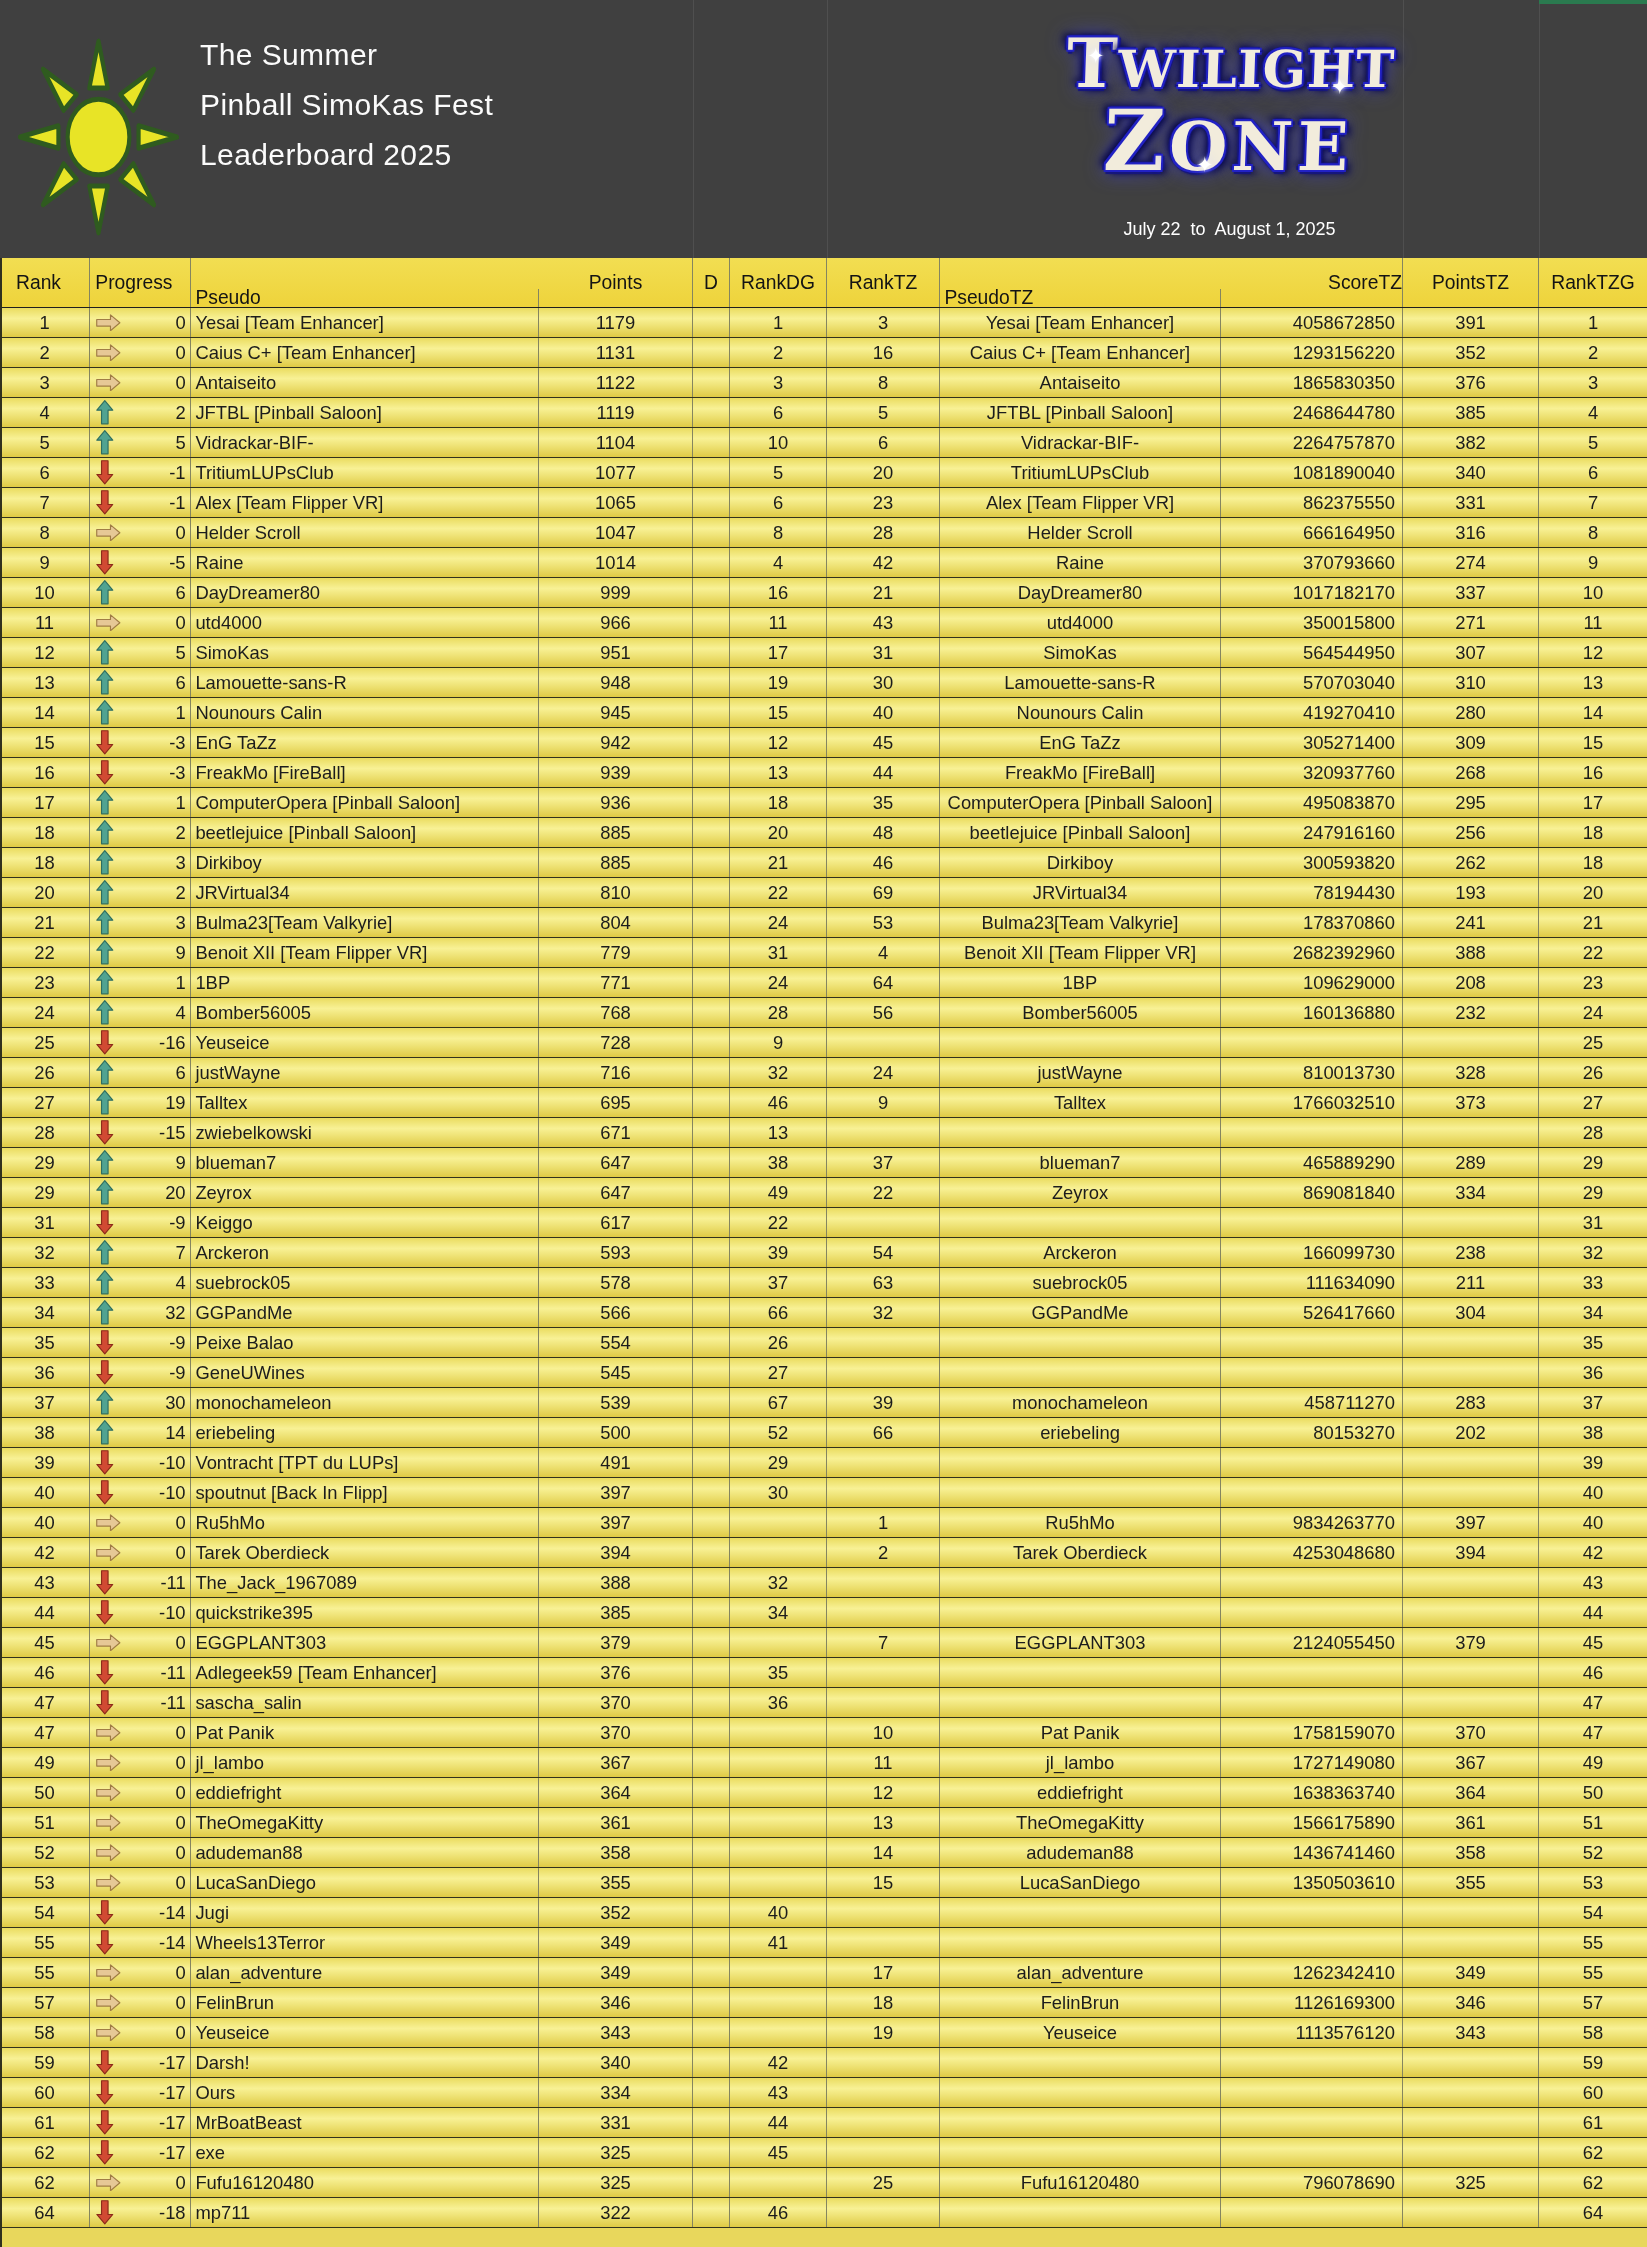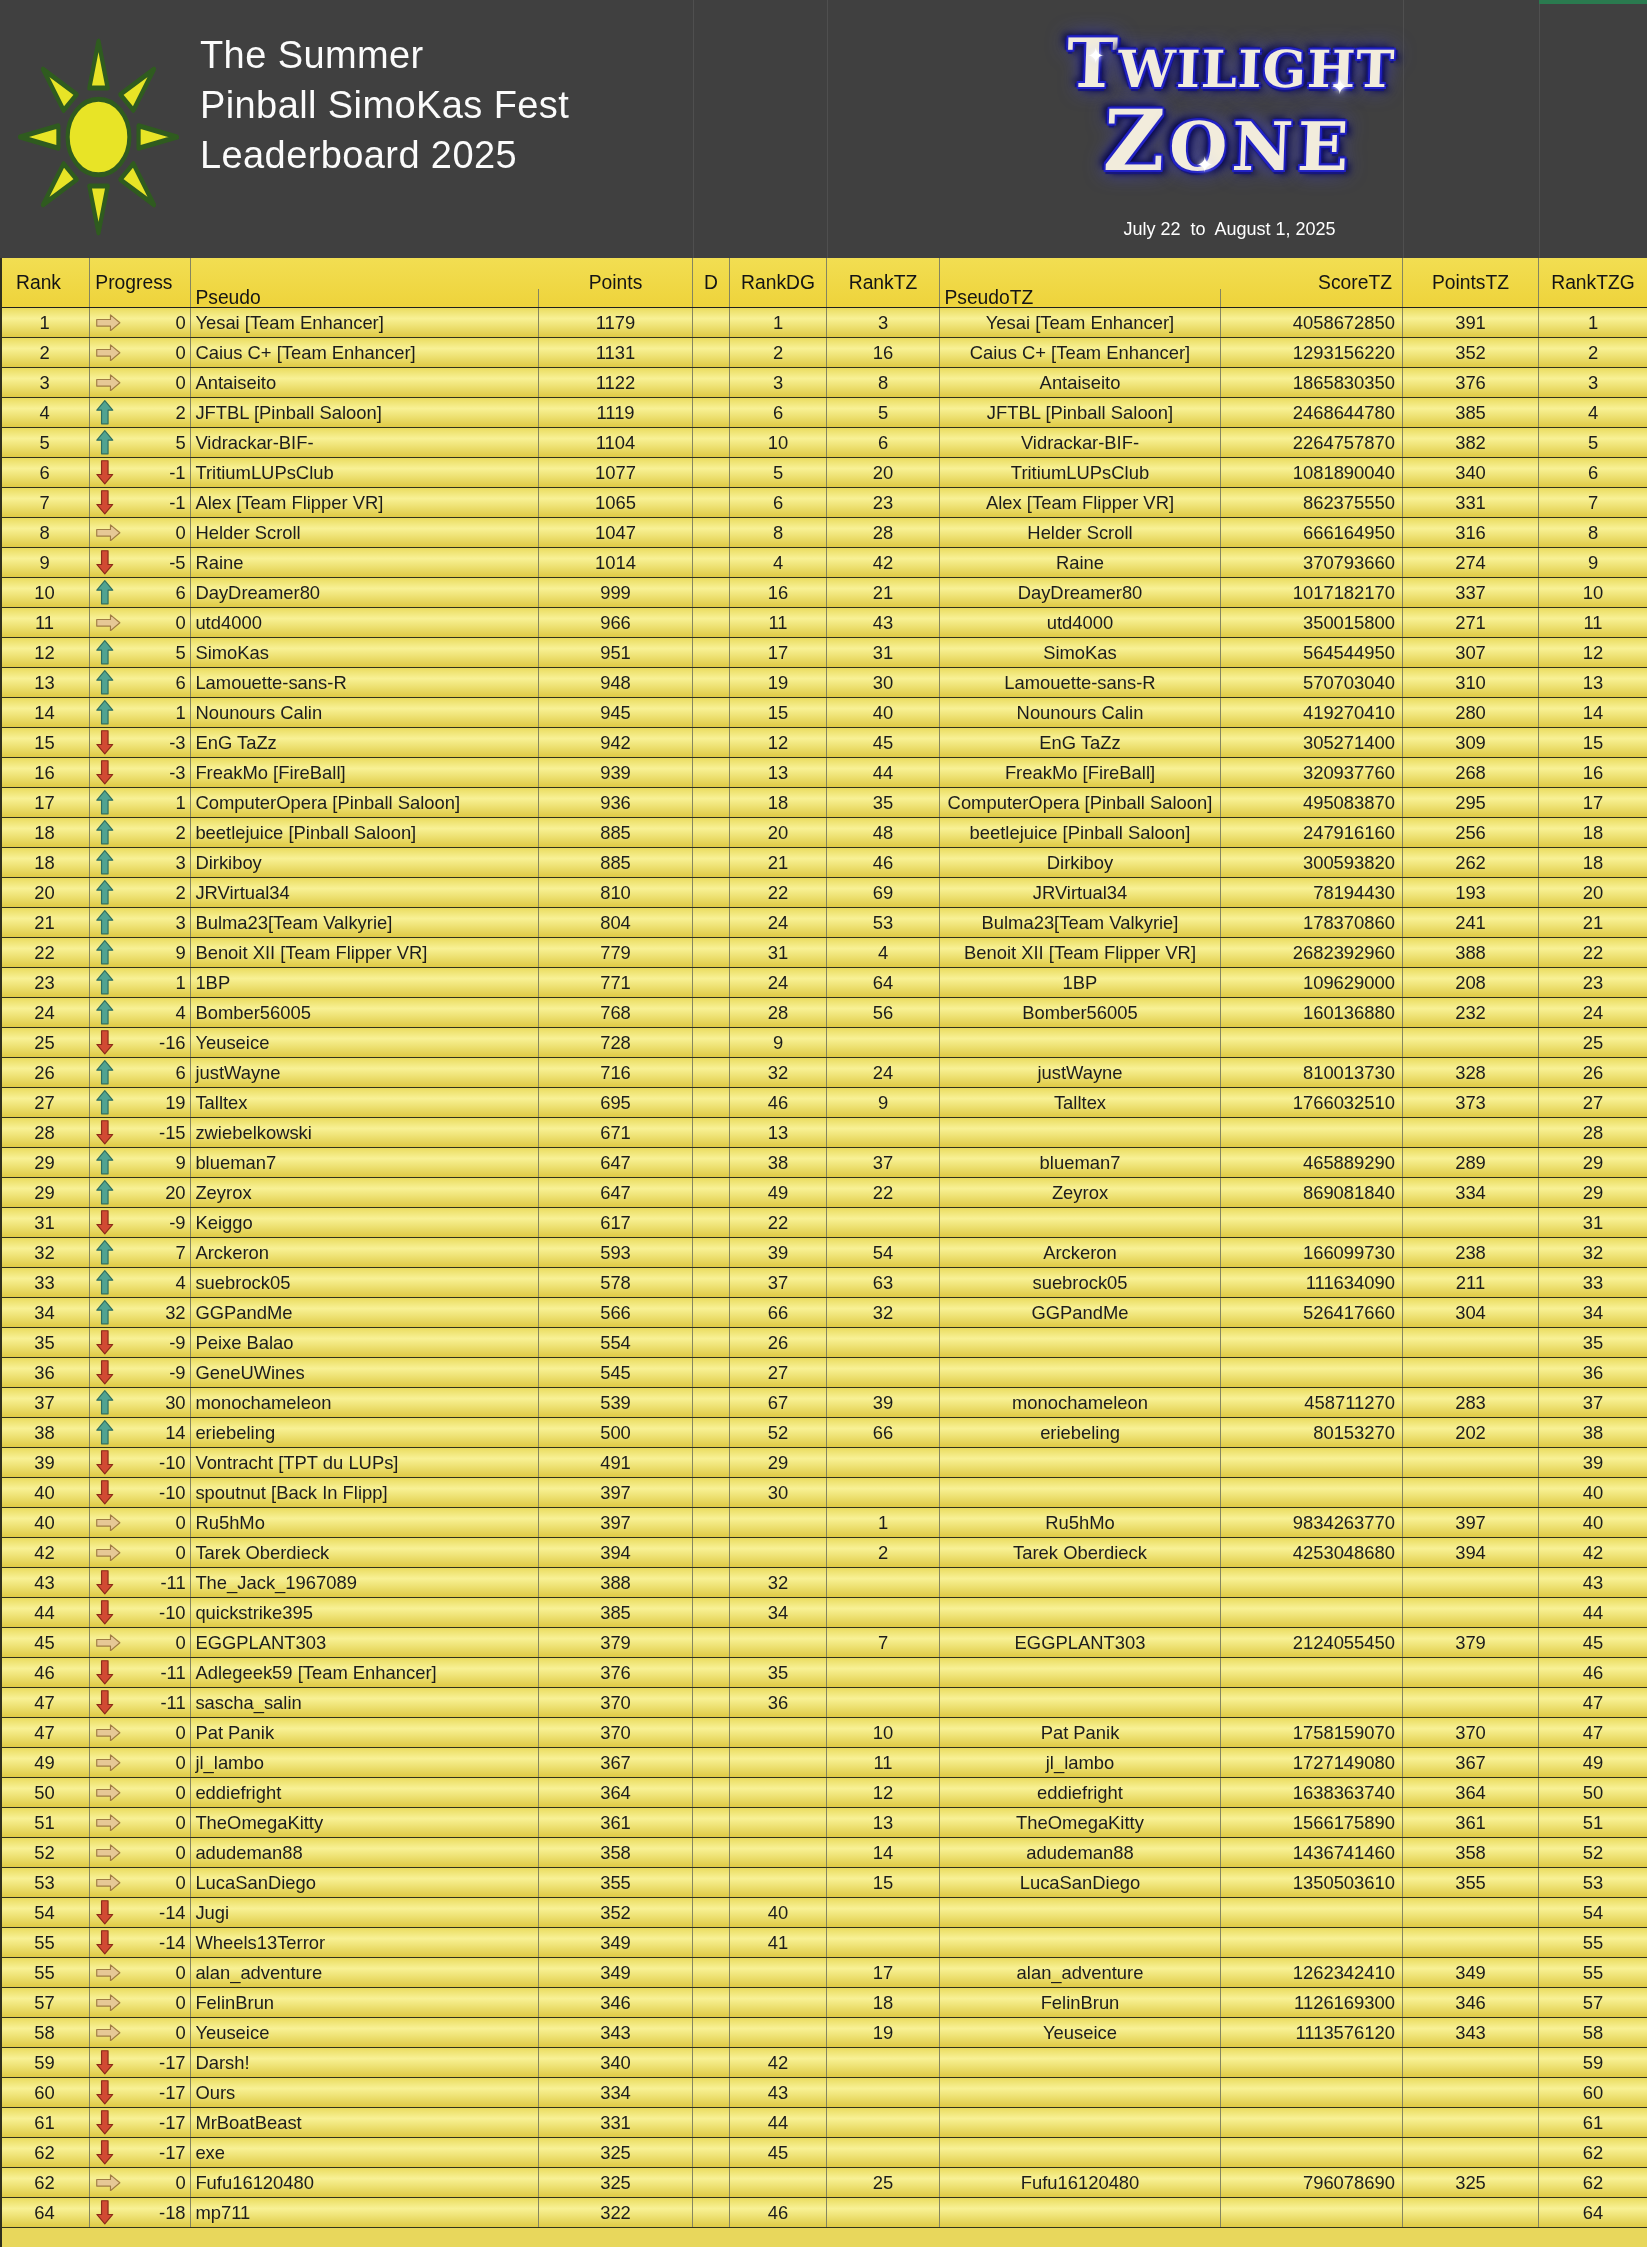--- a/index.html
+++ b/index.html
@@ -5,21 +5,21 @@
   html,body{margin:0;padding:0;background:#222;}
   .screen{
     position:relative;width:1648px;height:2247px;overflow:hidden;
     font-family:"Liberation Sans",sans-serif;background:#e8d75c;
   }
   
   .banner{position:absolute;left:0;top:0;width:1648px;height:258px;background:#404040;}
   .banner-vline{position:absolute;top:0;width:0.9px;height:258px;background:rgba(255,255,255,0.08);}
   .green-cell{position:absolute;top:0;left:1539px;width:109px;height:4.4px;background:#2a7a4f;}
   .sun{position:absolute;left:15px;top:35px;}
-  .title{position:absolute;left:200px;top:30px;color:#fbfbfb;font-size:38px;line-height:50px;letter-spacing:0.4px;}
+  .title{position:absolute;left:200px;top:30px;color:#fbfbfb;font-size:30px;line-height:50px;letter-spacing:0.4px;}
   .tz-logo{position:absolute;left:1023px;top:23px;width:413px;text-align:center;
     font-family:"DejaVu Serif",serif;font-weight:bold;color:#f2ecdc;transform:skewX(-2deg);}
   .tz-line{text-shadow:
     -1.8px -1.8px 0 #2222c4, 1.8px -1.8px 0 #2222c4, -1.8px 1.8px 0 #2222c4, 1.8px 1.8px 0 #2222c4,
     -3.5px 0 0.9px #15157e, 3.5px 0 0.9px #15157e, 0 3.5px 0.9px #15157e, 0 -3.5px 0.9px #15157e,
     -5.3px -4.4px 6.1px #0a0a46, 5.3px 4.4px 6.1px #0a0a46, 0 0 21px #4444ff;}
   .tz1{font-size:51px;letter-spacing:0.9px;}
   .tz1::first-letter{font-size:68px;}
   .tz2{font-size:67px;margin-top:-12.3px;letter-spacing:4.4px;}
   .tz2::first-letter{font-size:84px;}
@@ -46,21 +46,21 @@
   
   .c-rank,.c-points,.c-rankdg,.c-ranktz,.c-pointstz,.c-ranktzg,.c-d{justify-content:center;}
   .c-prog{justify-content:space-between;padding:0 4.4px 0 6.1px;}
   .c-pseudo{justify-content:flex-start;padding-left:4.4px;}
   .c-pseudotz{justify-content:center;}
   .c-scoretz{justify-content:flex-end;padding-right:7px;}
   .h-rank{justify-content:flex-start;padding-left:16px;}
   .h-progress{justify-content:flex-start;padding-left:5.3px;}
   .h-pseudo,.h-pseudotz{justify-content:flex-start;padding-left:4.4px;margin-top:31px;}
   .h-points,.h-d,.h-rankdg,.h-ranktz,.h-pointstz,.h-ranktzg{justify-content:center;text-align:center;}
-  .h-scoretz{justify-content:flex-end;padding-right:10px;}
+  .h-scoretz{justify-content:flex-end;padding-right:0;}
   .arrow{display:flex;align-items:center;}
   .arrow svg{display:block;}
   .pv{text-align:right;}
 </style>
 </head>
 <body>
 
 <div class="screen">
 
   <div class="banner">

